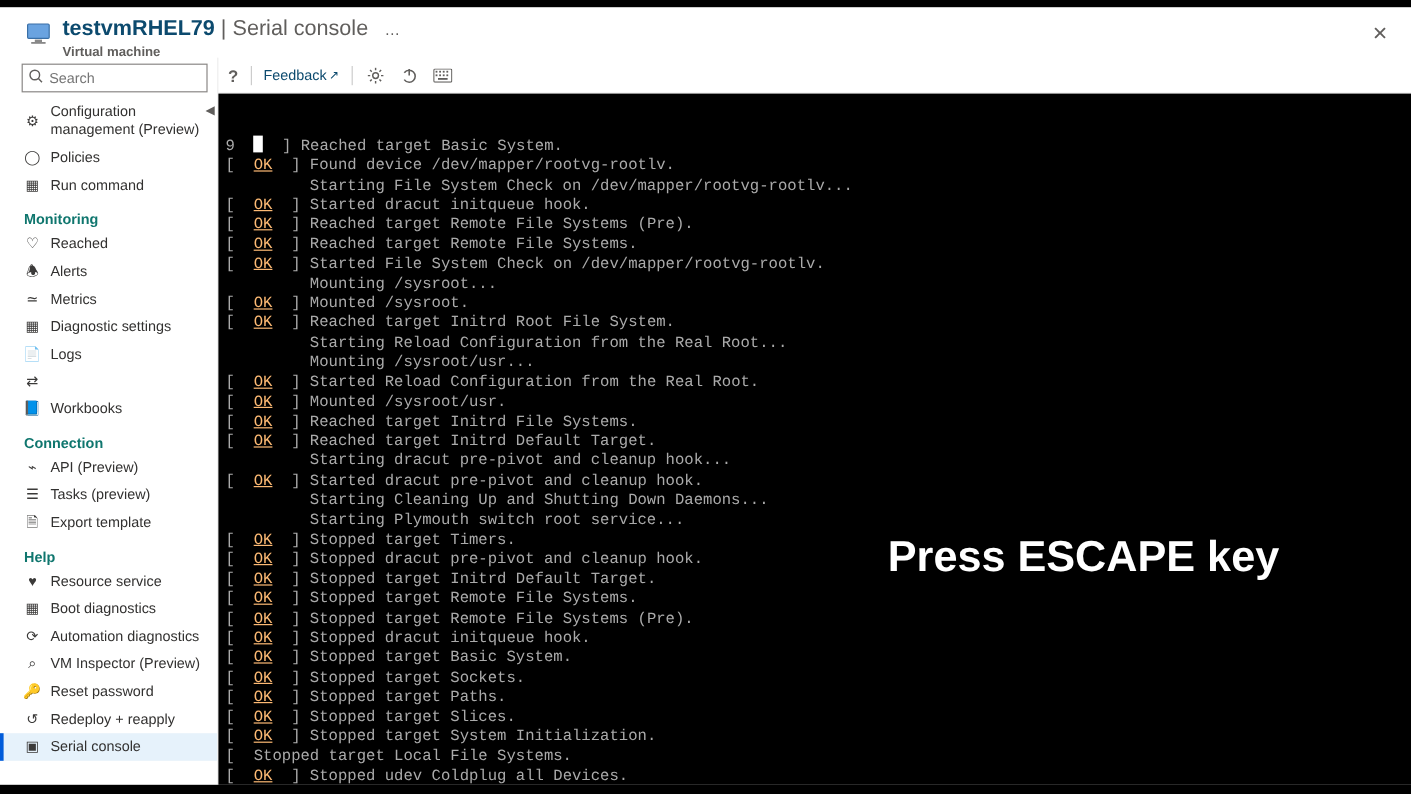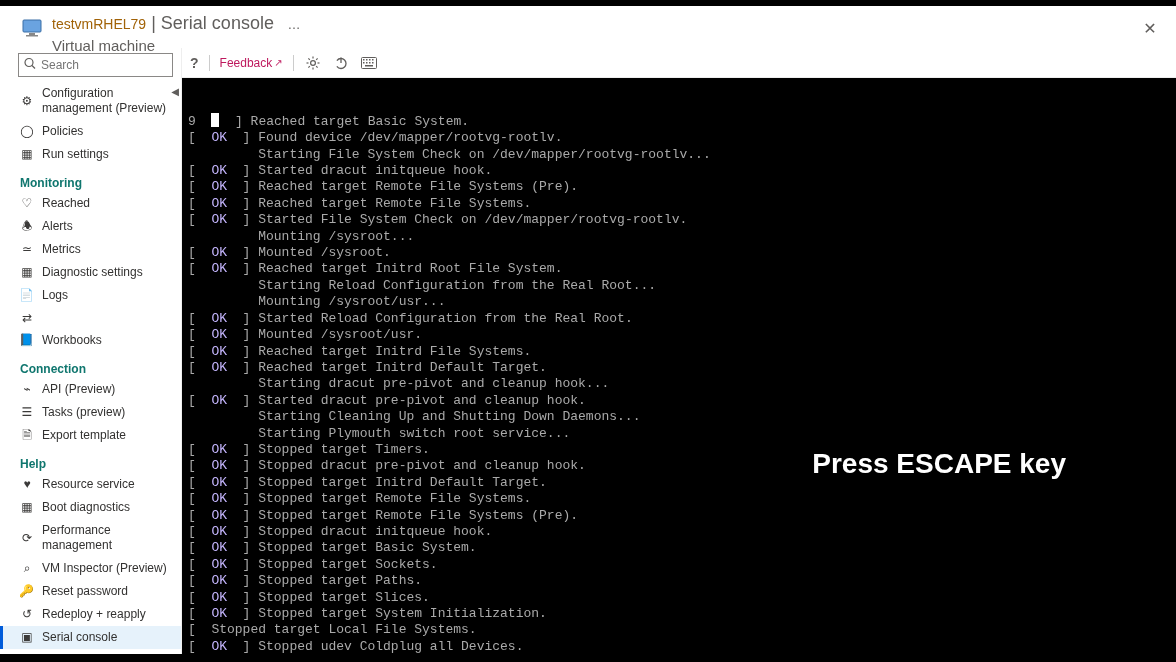--- a/index.html
+++ b/index.html
@@ -27,23 +27,23 @@
   .header-icon {
     width: 24px;
     height: 24px;
     margin-right: 8px;
     margin-top: 2px;
     display: inline-flex;
     align-items: center;
     justify-content: center;
   }
   .header-title-wrap { flex: 1; line-height: 1.1; }
-  .header-title { font-size: 14px; font-weight: 400; color: #a16207; }
+  .header-title { font-size: 18px; font-weight: 700; color: #0c4a6e; }
   .header-title-sub { font-size: 18px; font-weight: 400; color: #605e5c; }
-  .header-subtitle { font-size: 15px; color: #605e5c; margin-top: 4px; }
+  .header-subtitle { font-size: 11px; color: #605e5c; margin-top: 4px; font-weight: bold; }
   .header-close {
     width: 28px; height: 28px; display: flex; align-items:center; justify-content:center;
     font-size:16px; color:#605e5c; cursor:pointer;
   }
 
   .body {
     display: flex;
     height: calc(100% - 48px - 8px);
   }
 
@@ -116,47 +116,47 @@
   .toolbar {
     height: 30px;
     display: flex;
     align-items: center;
     gap: 10px;
     padding: 0 8px;
     border-bottom: 1px solid #eee;
   }
   .toolbar-sep { width:1px; height:16px; background:#ccc; }
   .toolbar-help { font-size:14px; font-weight:600; color:#605e5c; cursor:pointer;}
-  .toolbar-link { color:#be185d; font-size:12px; cursor:pointer; display:inline-flex; align-items:center; gap:2px;}
+  .toolbar-link { color:#0c4a6e; font-size:12px; cursor:pointer; display:inline-flex; align-items:center; gap:2px;}
   .toolbar-link .ext { font-size:10px;}
   .toolbar-icon { width:18px; height:18px; display:inline-flex; align-items:center; justify-content:center; color:#605e5c; cursor:pointer; font-size:14px;}
 
   .console {
     flex: 1;
     background: #000;
     color: #aaa;
     font-family: "Consolas","Courier New",monospace;
     font-size: 13px;
     line-height: 16.4px;
     padding: 2px 6px;
     white-space: pre;
     overflow: hidden;
     position: relative;
   }
-  .ok { color: #c4b5fd; }
+  .ok { color: #fdba74; text-decoration: underline; }
   .cursor {
     display:inline-block; width:8px; height:14px; background:#fff; vertical-align:-2px;
   }
   .overlay {
     position: absolute;
     right: 110px;
     top: 378px;
     color: #fff;
     font-family: "Segoe UI", Arial, sans-serif;
-    font-size: 28px;
+    font-size: 36px;
     font-weight: 700;
   }
 
   .bottombar {
     height: 8px;
     background: #000;
     position: absolute;
     left:0; right:0; bottom:0;
   }
 </style>
@@ -199,21 +199,21 @@
         <div class="nav-item">
           <span class="nav-icon">⚙</span>
           <span>Configuration management (Preview)</span>
         </div>
         <div class="nav-item">
           <span class="nav-icon">◯</span>
           <span>Policies</span>
         </div>
         <div class="nav-item">
           <span class="nav-icon">▦</span>
-          <span>Run settings</span>
+          <span>Run command</span>
         </div>
         <div class="nav-group-header">Monitoring</div>
         <div class="nav-item">
           <span class="nav-icon">♡</span>
           <span>Reached</span>
         </div>
         <div class="nav-item">
           <span class="nav-icon">🕭</span>
           <span>Alerts</span>
         </div>
@@ -253,21 +253,21 @@
         <div class="nav-item">
           <span class="nav-icon">♥</span>
           <span>Resource service</span>
         </div>
         <div class="nav-item">
           <span class="nav-icon">▦</span>
           <span>Boot diagnostics</span>
         </div>
         <div class="nav-item">
           <span class="nav-icon">⟳</span>
-          <span>Performance management</span>
+          <span>Automation diagnostics</span>
         </div>
         <div class="nav-item">
           <span class="nav-icon">⌕</span>
           <span>VM Inspector (Preview)</span>
         </div>
         <div class="nav-item">
           <span class="nav-icon">🔑</span>
           <span>Reset password</span>
         </div>
         <div class="nav-item">

